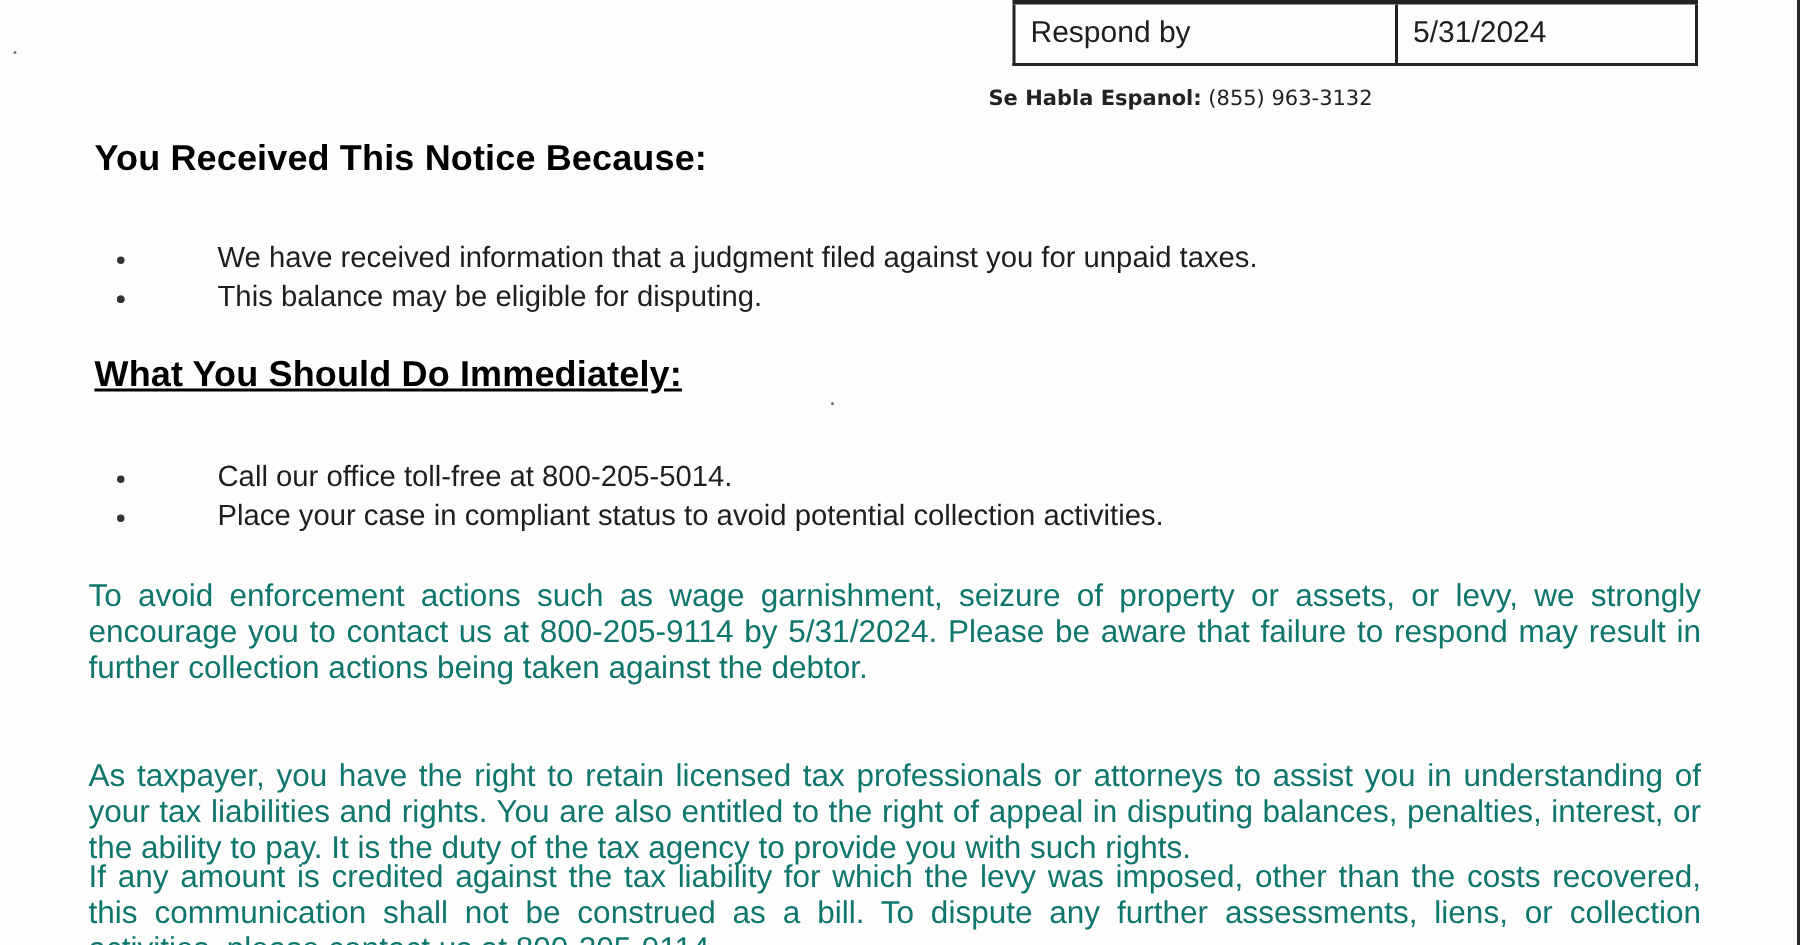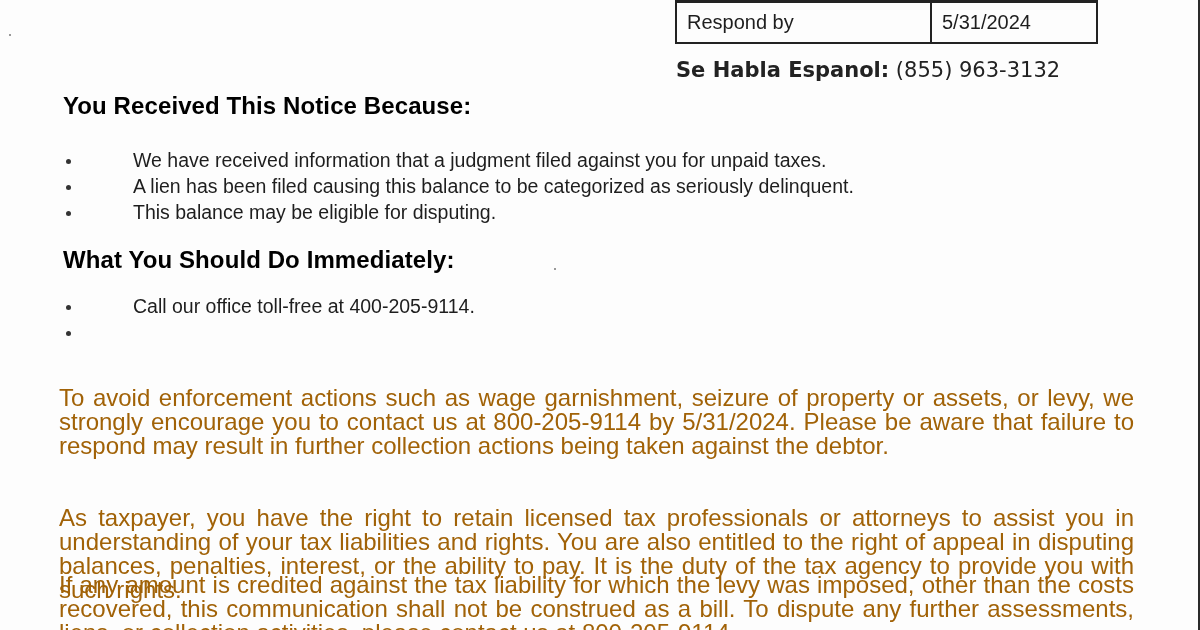--- a/index.html
+++ b/index.html
@@ -34,56 +34,56 @@
       height: 2px;
       background: #777;
       border-radius: 1px;
     }
 
     
     .respond-table {
       position: absolute;
       left: 675px;
       top: 0px;
-      width: 423px;
+      width: 457px;
       height: 44px;
       border-collapse: collapse;
       font-size: 20px;
     }
     .respond-table td {
       border: 2px solid #222;
       border-top: 3px solid #222;
       padding: 0 0 0 10px;
       height: 38px;
       vertical-align: middle;
     }
     .respond-table td.lbl { width: 243px; }
     .spanish {
       position: absolute;
-      left: 676px;
+      left: 659px;
       top: 58px;
       font-family: "DejaVu Sans", sans-serif;
-      font-size: 21px;
+      font-size: 14px;
       color: #222;
     }
     .spanish b { font-weight: bold; }
 
     h2 {
       position: absolute;
       left: 63px;
       margin: 0;
       font-size: 24px;
       font-weight: bold;
       color: #000000;
       letter-spacing: 0.1px;
     }
     .bullets {
       position: absolute;
       left: 63px;
-      margin: 0;
+      margin: 12px;
       padding: 0;
       list-style: none;
       font-size: 19.5px;
       line-height: 26px;
     }
     .bullets li {
       position: relative;
       padding-left: 70px;
       white-space: nowrap;
     }
@@ -94,23 +94,23 @@
       width: 5px;
       height: 5px;
       border-radius: 50%;
       background: #333;
     }
     .para {
       position: absolute;
       left: 59px;
       width: 1075px;
       margin: 0;
-      font-size: 24px;
+      font-size: 21px;
       line-height: 24px;
-      color: #a16207;
+      color: #0f766e;
       text-align: justify;
       text-align-last: left;
     }
   </style>
 </head>
 <body>
 
 <div class="page">
 
   <div class="speck" style="left:9px; top:34px;"></div>
@@ -126,28 +126,28 @@
     </table>
 
   <div class="spanish">
     <b>Se Habla Espanol:</b>
     <span>(855) 963-3132</span>
   </div>
 
   <h2 style="top:92px;">You Received This Notice Because:</h2>
   <ul class="bullets" style="top:147px;">
     <li><span class="dot"></span><span>We have received information that a judgment filed against you for unpaid taxes.</span></li>
-    <li><span class="dot"></span><span>A lien has been filed causing this balance to be categorized as seriously delinquent.</span></li>
+    <li><span class="dot"></span></li>
     <li><span class="dot"></span><span>This balance may be eligible for disputing.</span></li>
   </ul>
 
-  <h2 style="top:246px;">What You Should Do Immediately:</h2>
+  <h2 style="top:236px;text-decoration:underline;">What You Should Do Immediately:</h2>
   <ul class="bullets" style="top:293px;">
-    <li><span class="dot"></span><span>Call our office toll-free at 400-205-9114.</span></li>
-    <li><span class="dot"></span></li>
+    <li><span class="dot"></span><span>Call our office toll-free at 800-205-5014.</span></li>
+    <li><span class="dot"></span><span>Place your case in compliant status to avoid potential collection activities.</span></li>
   </ul>
 
   <p class="para" style="top:386px;">To avoid enforcement actions such as wage garnishment, seizure of property or assets, or levy, we strongly encourage you to contact us at 800-205-9114 by 5/31/2024. Please be aware that failure to respond may result in further collection actions being taken against the debtor.</p>
   <p class="para" style="top:506px;">As taxpayer, you have the right to retain licensed tax professionals or attorneys to assist you in understanding of your tax liabilities and rights. You are also entitled to the right of appeal in disputing balances, penalties, interest, or the ability to pay. It is the duty of the tax agency to provide you with such rights.</p>
   <p class="para" style="top:573px;">If any amount is credited against the tax liability for which the levy was imposed, other than the costs recovered, this communication shall not be construed as a bill. To dispute any further assessments, liens, or collection activities, please contact us at 800-205-9114.</p>
 
   <div class="right-edge"></div>
 </div>
 
 </body></html>

